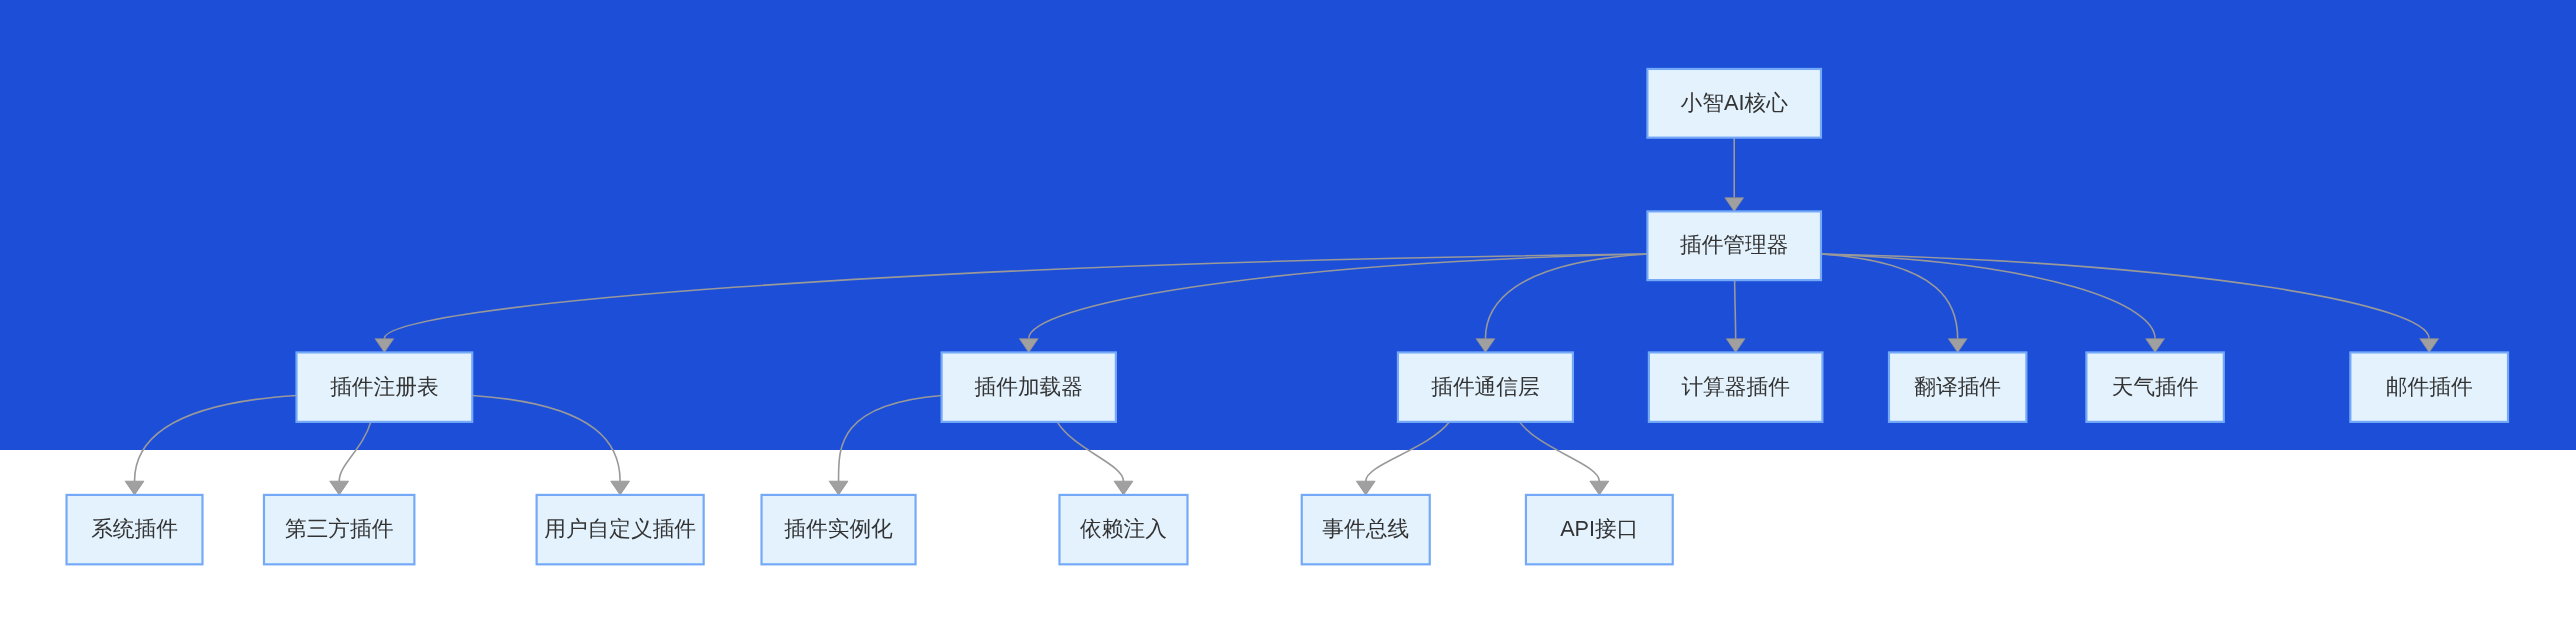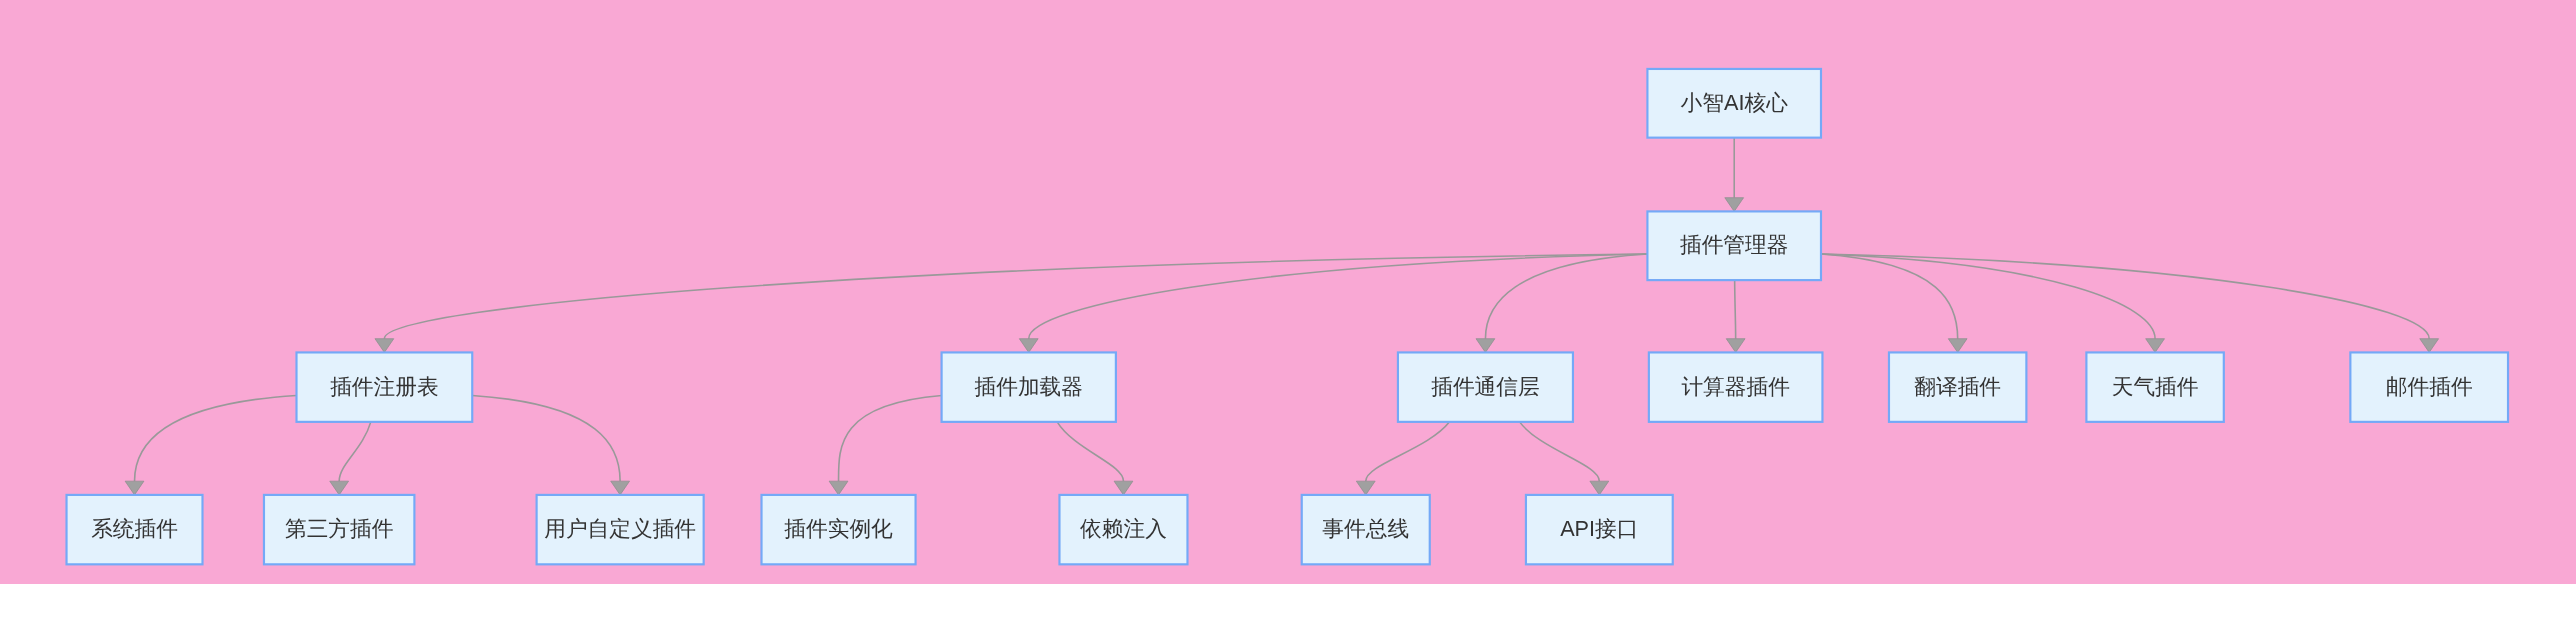--- a/index.html
+++ b/index.html
@@ -9,22 +9,22 @@
   }
   body {
     width: 2576px;
     height: 634px;
     font-family: "Liberation Sans", "DejaVu Sans", sans-serif;
     overflow: hidden;
   }
   #diagram-root {
     position: relative;
     width: 2576px;
-    height: 584px;
-    background: #f9a8d4;
+    height: 450px;
+    background: #1d4ed8;
   }
   svg#flow-svg {
     position: absolute;
     left: 0;
     top: 0;
     width: 2576px;
     height: 634px;
     display: block;
   }
   .node-rect {

